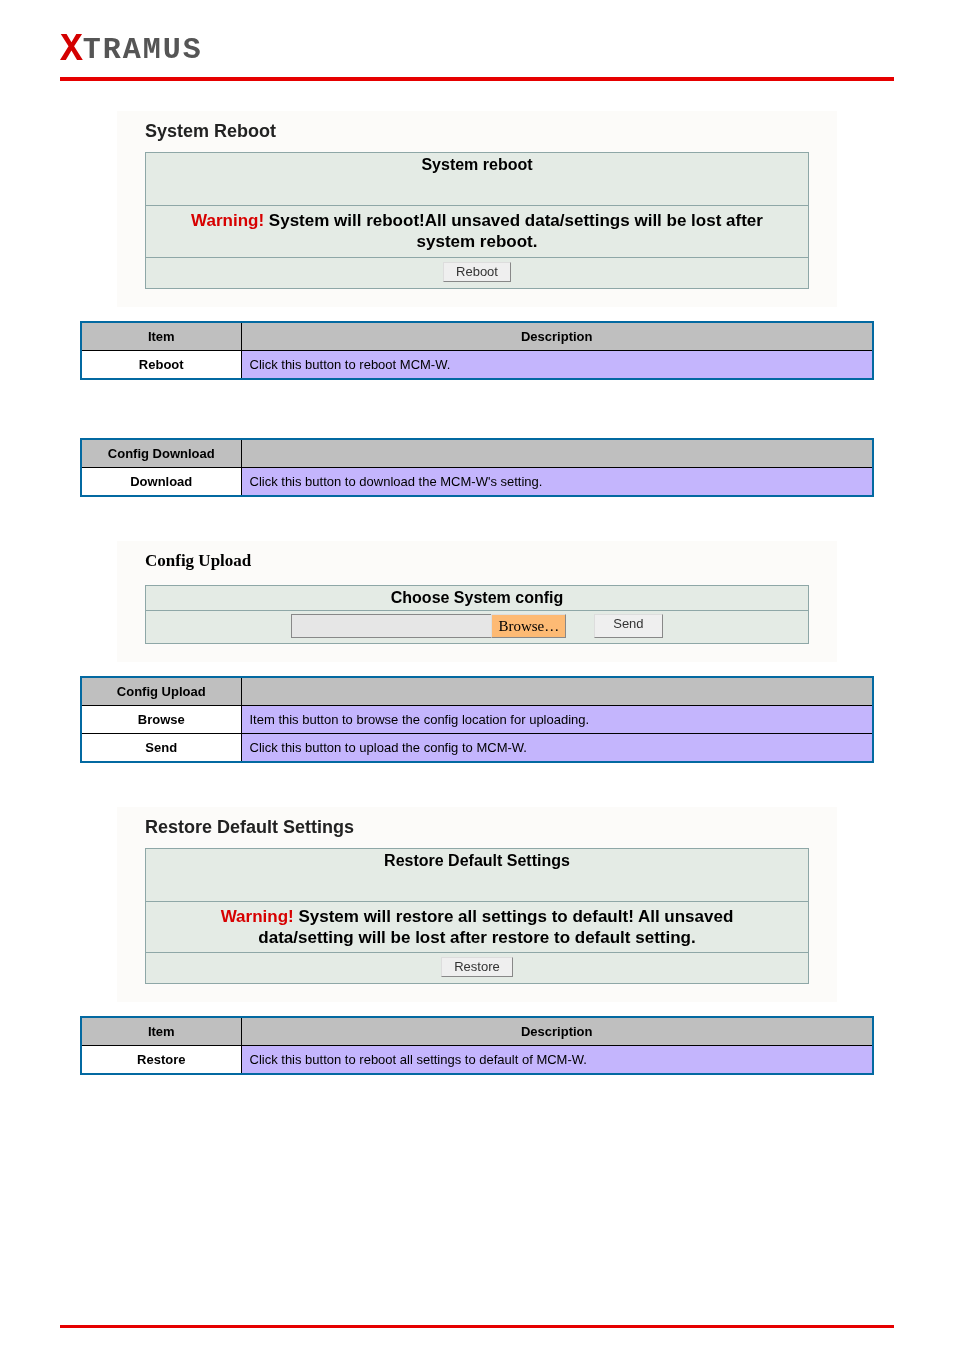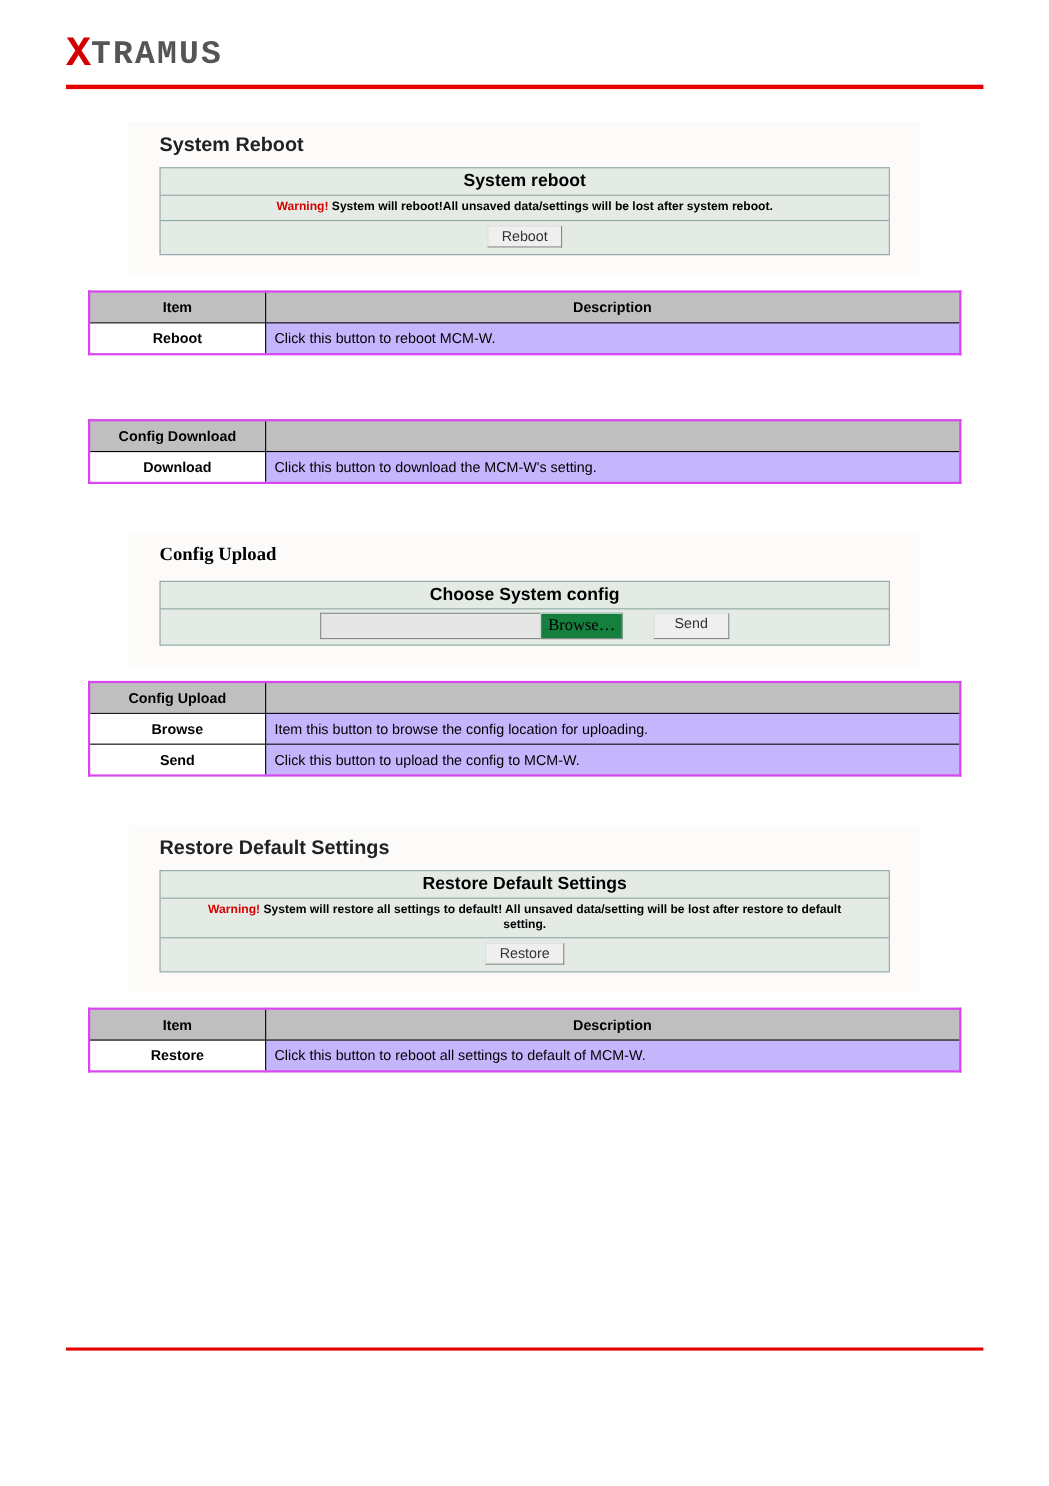--- a/index.html
+++ b/index.html
@@ -75,23 +75,24 @@
     font-size: 15px;
   }
   .panel-row:first-child { border-top: none; }
   .panel-head {
     font-weight: bold;
     font-size: 16px;
     padding: 3px 8px;
   }
   .panel-warning {
     font-weight: bold;
-    font-size: 11px;
+    font-size: 17px;
     line-height: 1.25;
     padding: 4px 40px;
+    margin-top: 28px;
   }
   .warn-label { color: #d70000; }
   .panel-btnrow {
     padding: 4px 8px 6px 8px;
   }
   .ui-btn {
     display: inline-block;
     font-family: Arial, sans-serif;
     font-size: 13px;
     padding: 1px 12px 2px 12px;
@@ -119,38 +120,38 @@
     width: 200px;
     border: 1px solid #888;
     background: #e6e6e6;
     border-right: none;
     height: 24px;
   }
   .file-browse {
     font-family: "Times New Roman", Times, serif;
     font-size: 15px;
     padding: 0 6px;
-    background: #15803d;
+    background: #fdba74;
     border: 1px solid #888;
     border-top-color: #ddd;
     border-left-color: #ddd;
     height: 24px;
     line-height: 22px;
     cursor: pointer;
   }
   .send-btn {
     margin-left: 28px;
     padding: 1px 18px 2px 18px;
   }
   
   .desc-table {
     width: 100%;
     border-collapse: collapse;
     margin-top: 14px;
-    border: 2px solid #d946ef;
+    border: 2px solid #0369a1;
     table-layout: fixed;
   }
   .desc-table th, .desc-table td {
     border: 1px solid #000;
     padding: 6px 8px;
     font-family: Arial, sans-serif;
     font-size: 13px;
     vertical-align: middle;
   }
   .desc-table thead th {

